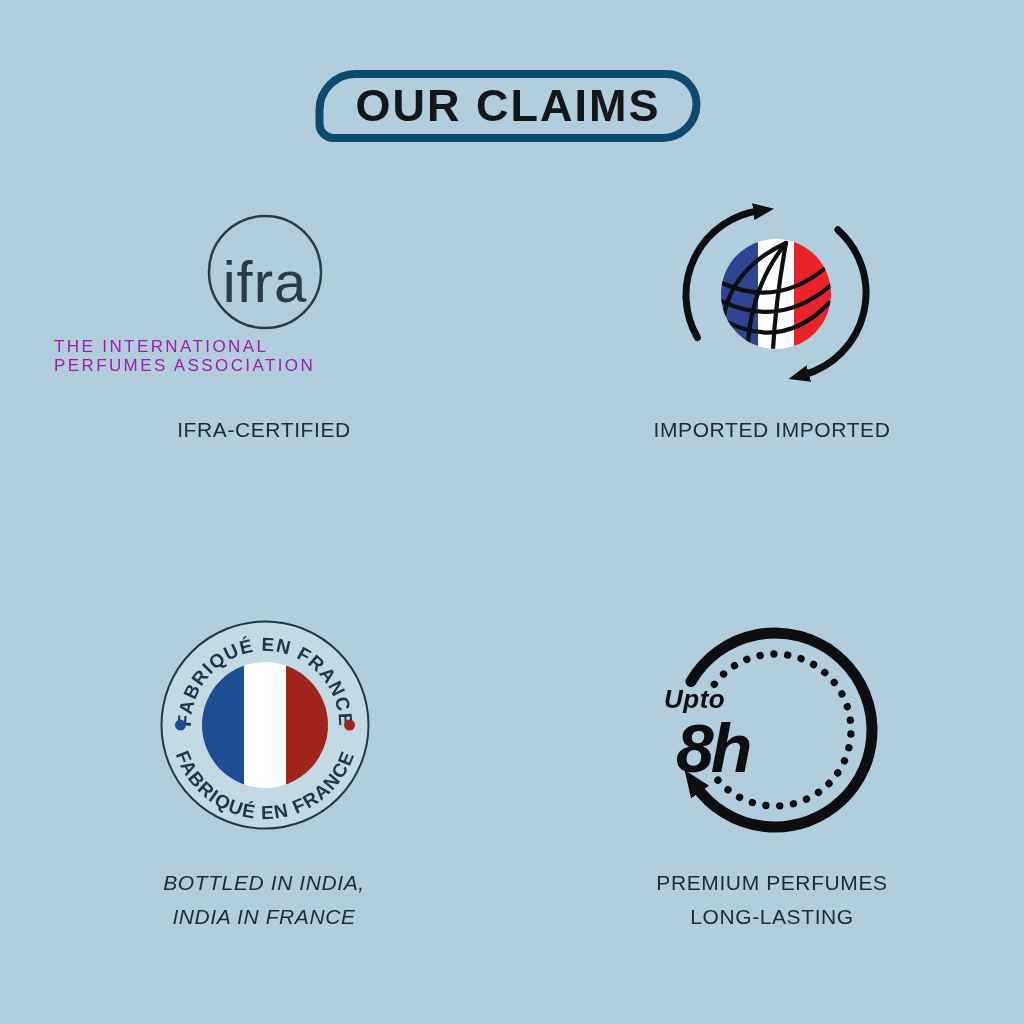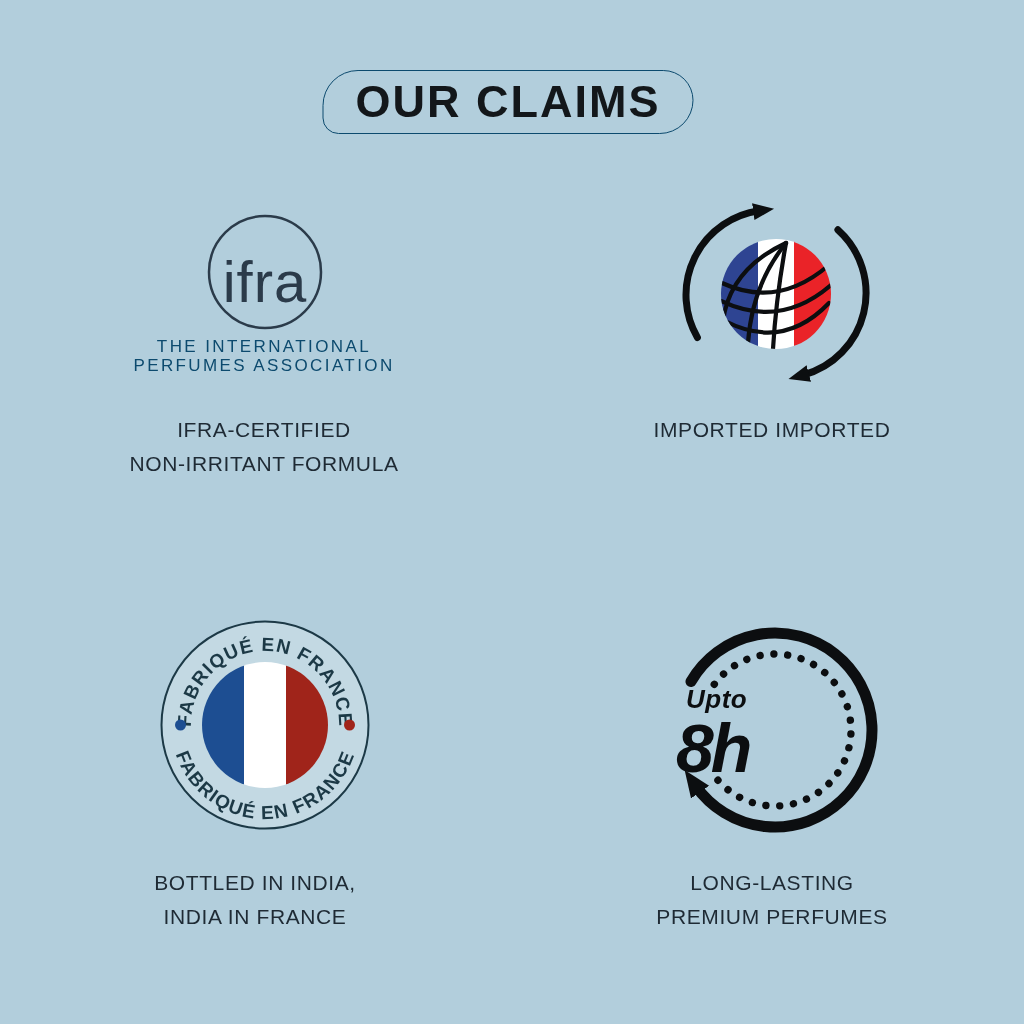--- a/index.html
+++ b/index.html
@@ -5,64 +5,64 @@
   html,body{margin:0;padding:0;background:#8fa8b5;}
   .canvas{
     position:relative; width:1024px; height:1024px; overflow:hidden;
     background:#b2cedc;
     font-family:"Liberation Sans", sans-serif;
     color:#1e2a34;
   }
   
   .title-pill{
     position:absolute; top:70px; left:508px; transform:translateX(-50%);
-    height:64px; display:flex; align-items:center;
+    height:72px; display:flex; align-items:center;
     padding:0 32px; box-sizing:border-box;
-    border:1px solid #0c4a6e;
+    border:8px solid #0c4a6e;
     border-radius:40px 34px 38px 18px;
   }
   .title-pill span{
     font-size:45px; font-weight:bold; letter-spacing:2px; color:#13171a;
     white-space:nowrap;
   }
   
   .caption{
     position:absolute; width:420px; text-align:center;
     font-size:21px; line-height:34px; letter-spacing:0.6px; color:#1e2a34;
   }
   .caption.tl{left:54px;  top:413px;}
   .caption.tr{left:562px; top:413px;}
-  .caption.bl{left:45px;  top:866px;}
+  .caption.bl{left:54px;  top:866px;font-style:italic;}
   .caption.br{left:562px; top:866px;}
   
   .ifra-svg{position:absolute; left:134px; top:210px; overflow:visible;}
   .ifra-word{
     font-family:"Liberation Sans", sans-serif;
     font-size:58px; fill:#2b3b4a; letter-spacing:1px;
   }
   .ifra-sub{
-    position:absolute; left:54px; top:337px; width:420px; text-align:center;
-    font-size:17px; line-height:19px; letter-spacing:2.4px; color:#0c4a6e;
+    position:absolute; left:54px; top:337px; width:420px; text-align:left;
+    font-size:17px; line-height:19px; letter-spacing:2.4px; color:#a21caf;
     white-space:nowrap;
   }
   
   .icon-svg{position:absolute; overflow:visible;}
   .globe-svg{left:688px; top:203px;}
   .badge-svg{left:155px; top:615px;}
   .clock-svg{left:663px; top:618px;}
   .badge-curved{
     font-family:"Liberation Sans", sans-serif;
     font-size:19px; font-weight:bold; letter-spacing:1.2px; fill:#1c3946;
   }
   
   .clock-text{
     position:absolute; left:664px; top:686px; width:130px; color:#0c0e10;
     font-style:italic; font-weight:bold; line-height:1;
   }
-  .clock-text .upto{display:block; margin-left:22px; font-size:26px; letter-spacing:0.5px;}
+  .clock-text .upto{display:block; font-size:26px; letter-spacing:0.5px;}
   .clock-text .hours{display:block; margin-top:2px; font-size:68px; letter-spacing:-3px;margin-left:12px;}
 </style>
 </head>
 <body>
 
 <div class="canvas">
 
   <div class="title-pill">
     <span>OUR CLAIMS</span>
   </div>
@@ -71,21 +71,20 @@
     <svg class="ifra-svg" width="262" height="130" viewBox="0 0 262 130">
       <circle cx="131" cy="62" r="56" fill="none" stroke="#2b3b4a" stroke-width="2.5"></circle>
       <text class="ifra-word" x="131" y="92" text-anchor="middle">ifra</text>
     </svg>
     <div class="ifra-sub">
       <div>THE INTERNATIONAL</div>
       <div>PERFUMES ASSOCIATION</div>
     </div>
     <div class="caption tl">
       <div>IFRA-CERTIFIED</div>
-      <div>NON-IRRITANT FORMULA</div>
     </div>
   </div>
 
   <div>
     <svg class="icon-svg globe-svg" width="176" height="184" viewBox="0 0 176 184">
       <defs>
         <clipPath id="flagClip">
             <circle cx="88" cy="91" r="55"></circle>
           </clipPath>
         <marker id="arrowS" markerUnits="userSpaceOnUse" markerWidth="26" markerHeight="22" refX="6" refY="8.5" orient="auto">
@@ -153,18 +152,18 @@
         </marker>
       </defs>
       <path d="M 51.3 66.3 A 76 76 0 1 1 53.8 160.9" fill="none" stroke="#0c0e10" stroke-width="7.4" stroke-linecap="round" stroke-dasharray="0.01 13.8"></path>
       <path d="M 28 63.5 A 97 97 0 1 1 32.5 167.6" fill="none" stroke="#0c0e10" stroke-width="11" stroke-linecap="round" marker-end="url(#arrowL)"></path>
     </svg>
     <div class="clock-text">
       <span class="upto">Upto</span>
       <span class="hours">8h</span>
     </div>
     <div class="caption br">
+      <div>PREMIUM PERFUMES</div>
       <div>LONG-LASTING</div>
-      <div>PREMIUM PERFUMES</div>
     </div>
   </div>
 
 </div>
 
 </body></html>

